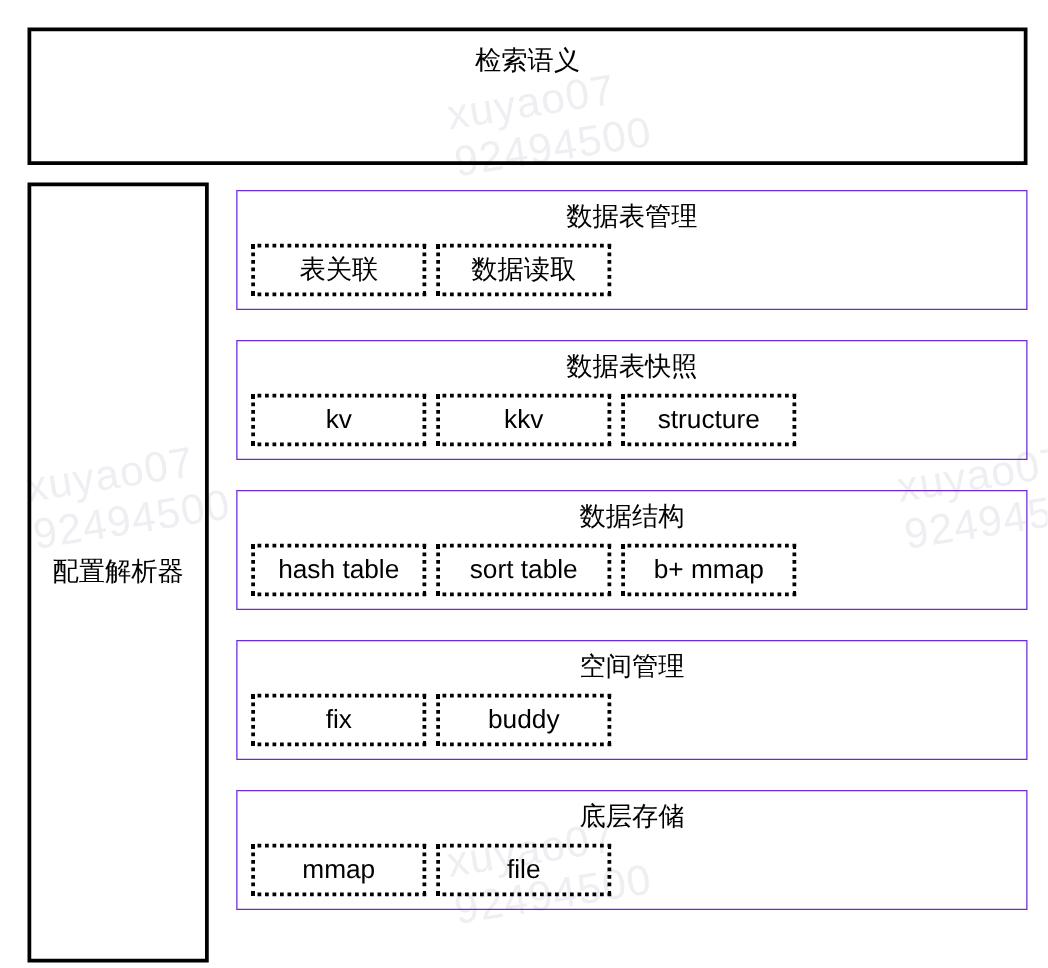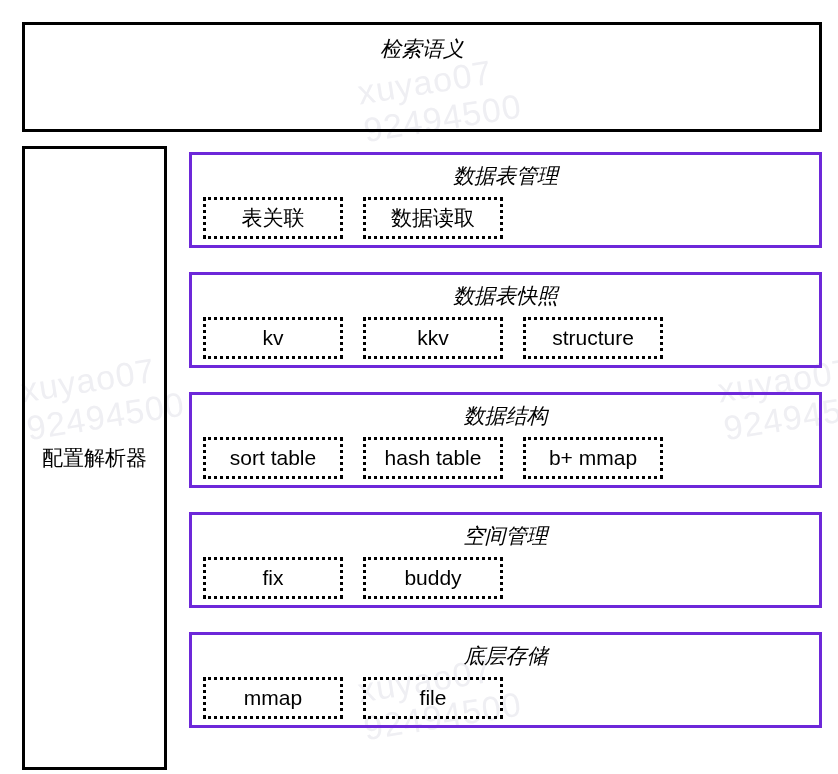--- a/index.html
+++ b/index.html
@@ -64,21 +64,20 @@
     z-index: 10;
   }
   .section-title {
     position: absolute;
     left: 0;
     right: 0;
     top: 10px;
     text-align: center;
     font-size: 21px;
     line-height: 26px;
-    font-style: italic;
   }
   .top-section .section-title { top: 11px; }
 
   .chip {
     position: absolute;
     border: 3px dotted #000000;
     box-sizing: border-box;
     display: flex;
     align-items: center;
     justify-content: center;
@@ -116,35 +115,35 @@
   
   .panel-stack {
     position: absolute;
     left: 189px;
     top: 152px;
     width: 633px;
     z-index: 10;
   }
   .panel {
     position: relative;
-    border: 3px solid #6d28d9;
+    border: 1px solid #6d28d9;
     box-sizing: border-box;
     height: 96px;
     margin-bottom: 24px;
     background: transparent;
   }
   .panel:last-child { margin-bottom: 0; }
   .panel .section-title { top: 8px; }
   .chip-row {
     position: absolute;
     left: 11px;
     top: 42px;
     right: 11px;
     display: flex;
-    gap: 20px;
+    gap: 8px;
   }
   .chip-row .chip {
     position: relative;
     left: auto;
     top: auto;
     width: 140px;
     flex: 0 0 140px;
   }
 </style>
 </head>
@@ -194,22 +193,22 @@
       <div class="chip-row">
         <div class="chip">kv</div>
         <div class="chip">kkv</div>
         <div class="chip">structure</div>
       </div>
     </div>
 
     <div class="panel">
       <div class="section-title">数据结构</div>
       <div class="chip-row">
+        <div class="chip">hash table</div>
         <div class="chip">sort table</div>
-        <div class="chip">hash table</div>
         <div class="chip">b+ mmap</div>
       </div>
     </div>
 
     <div class="panel">
       <div class="section-title">空间管理</div>
       <div class="chip-row">
         <div class="chip">fix</div>
         <div class="chip">buddy</div>
       </div>

